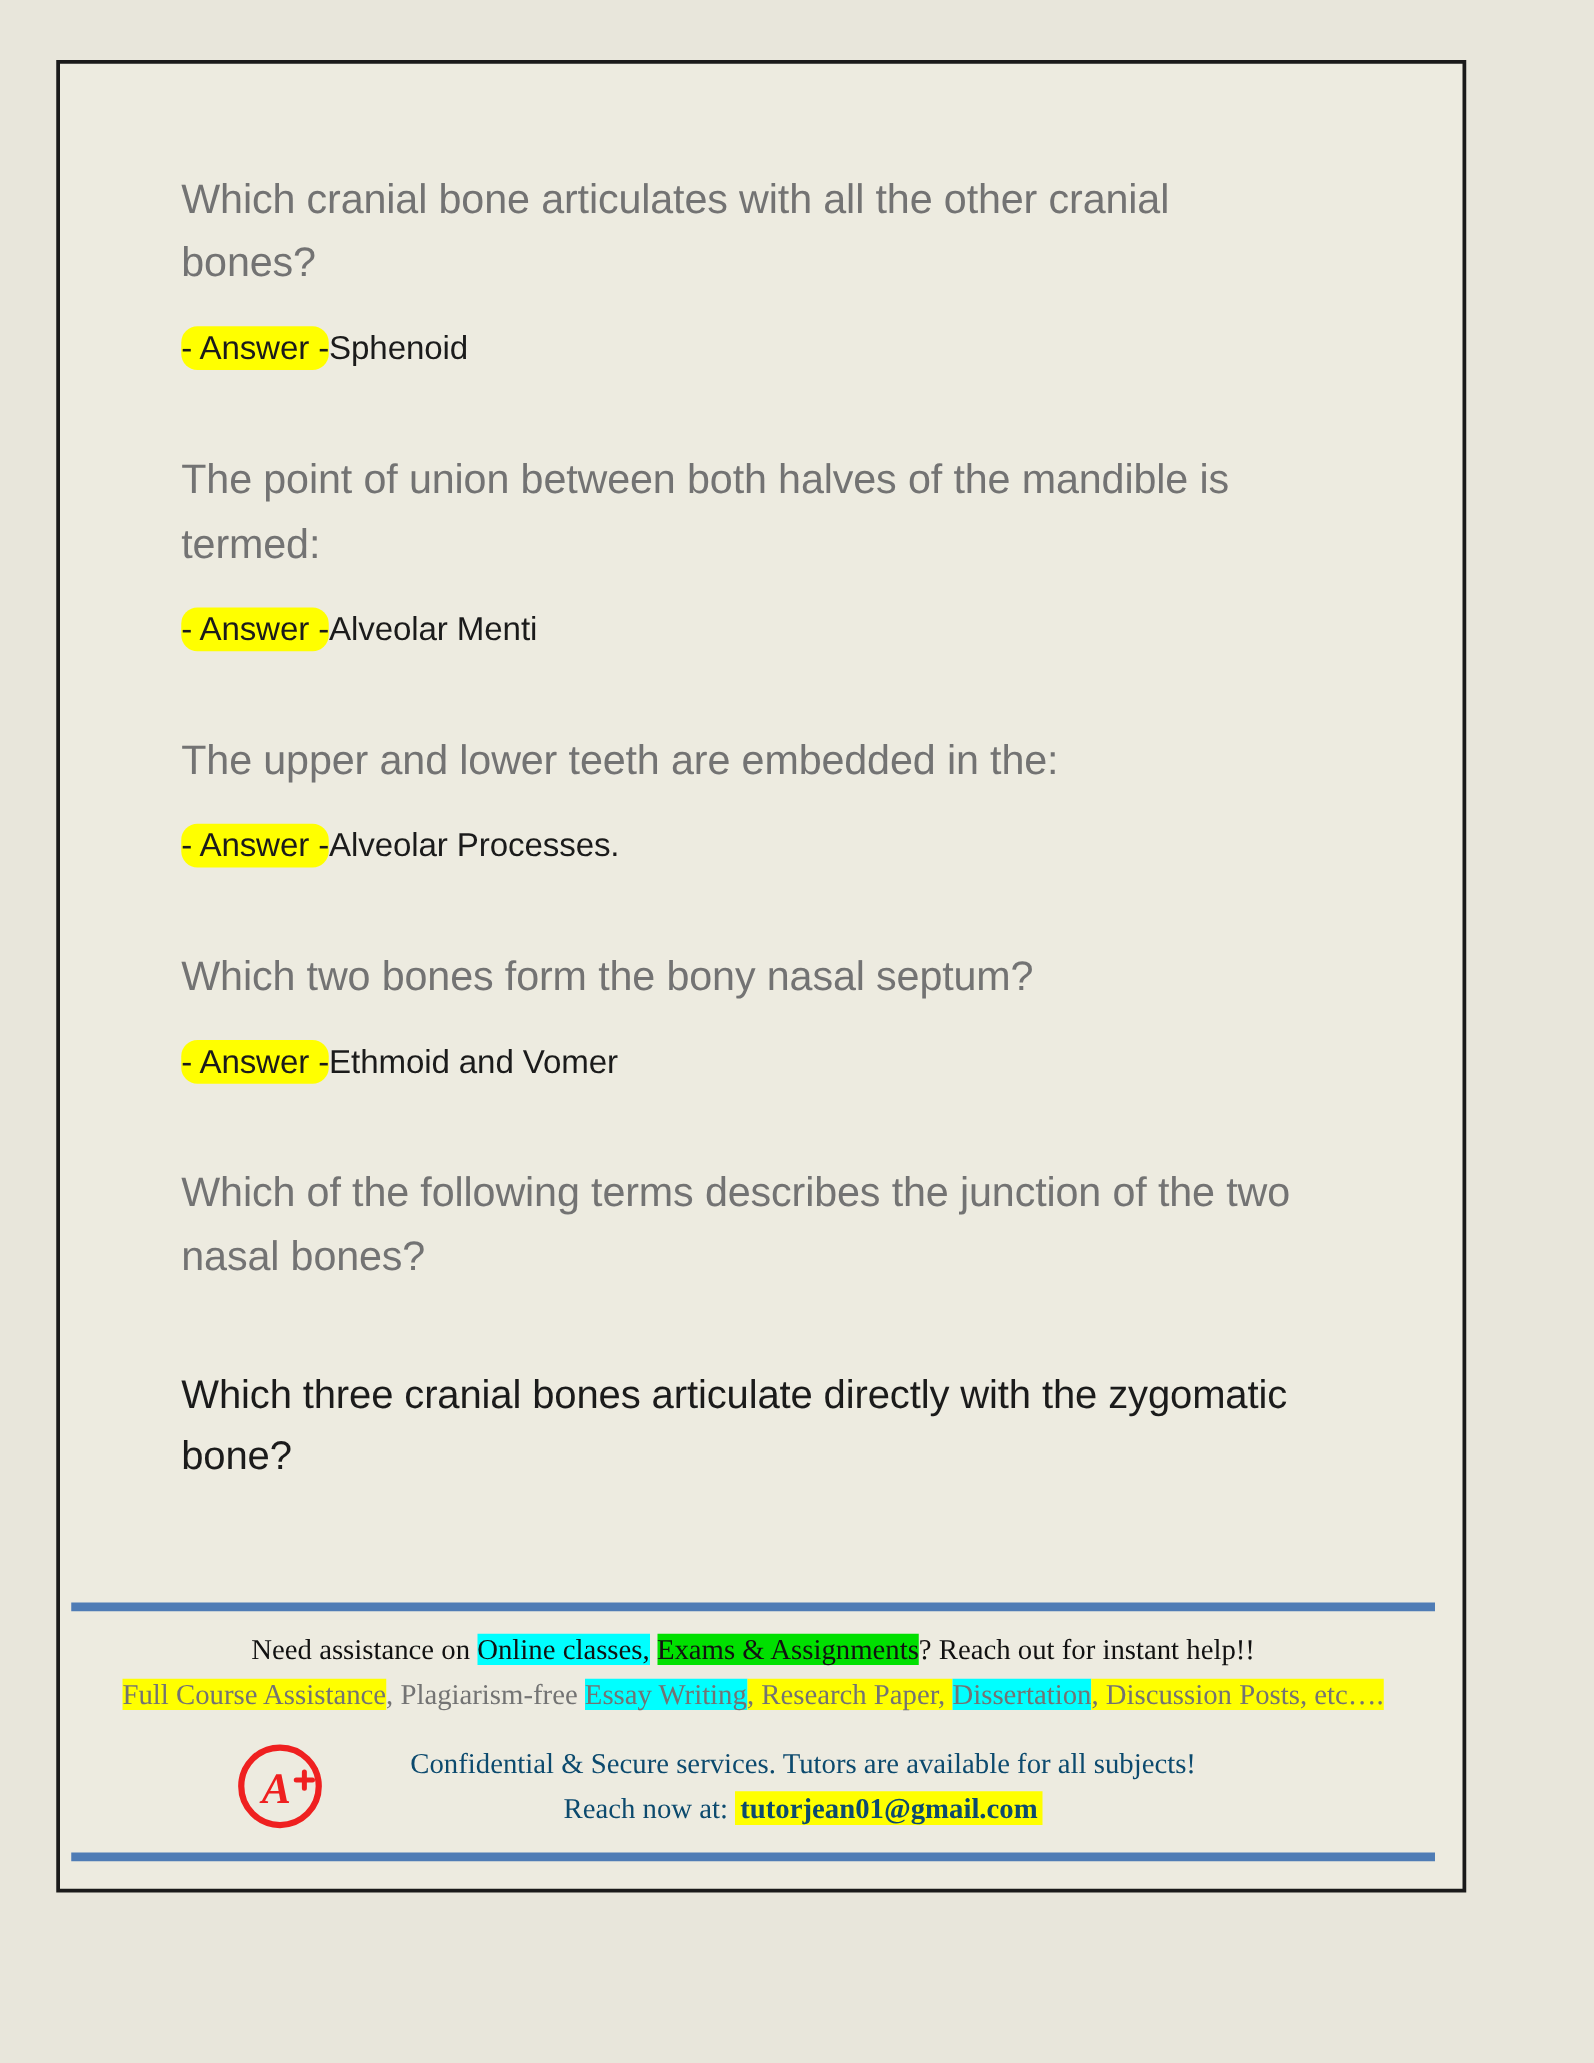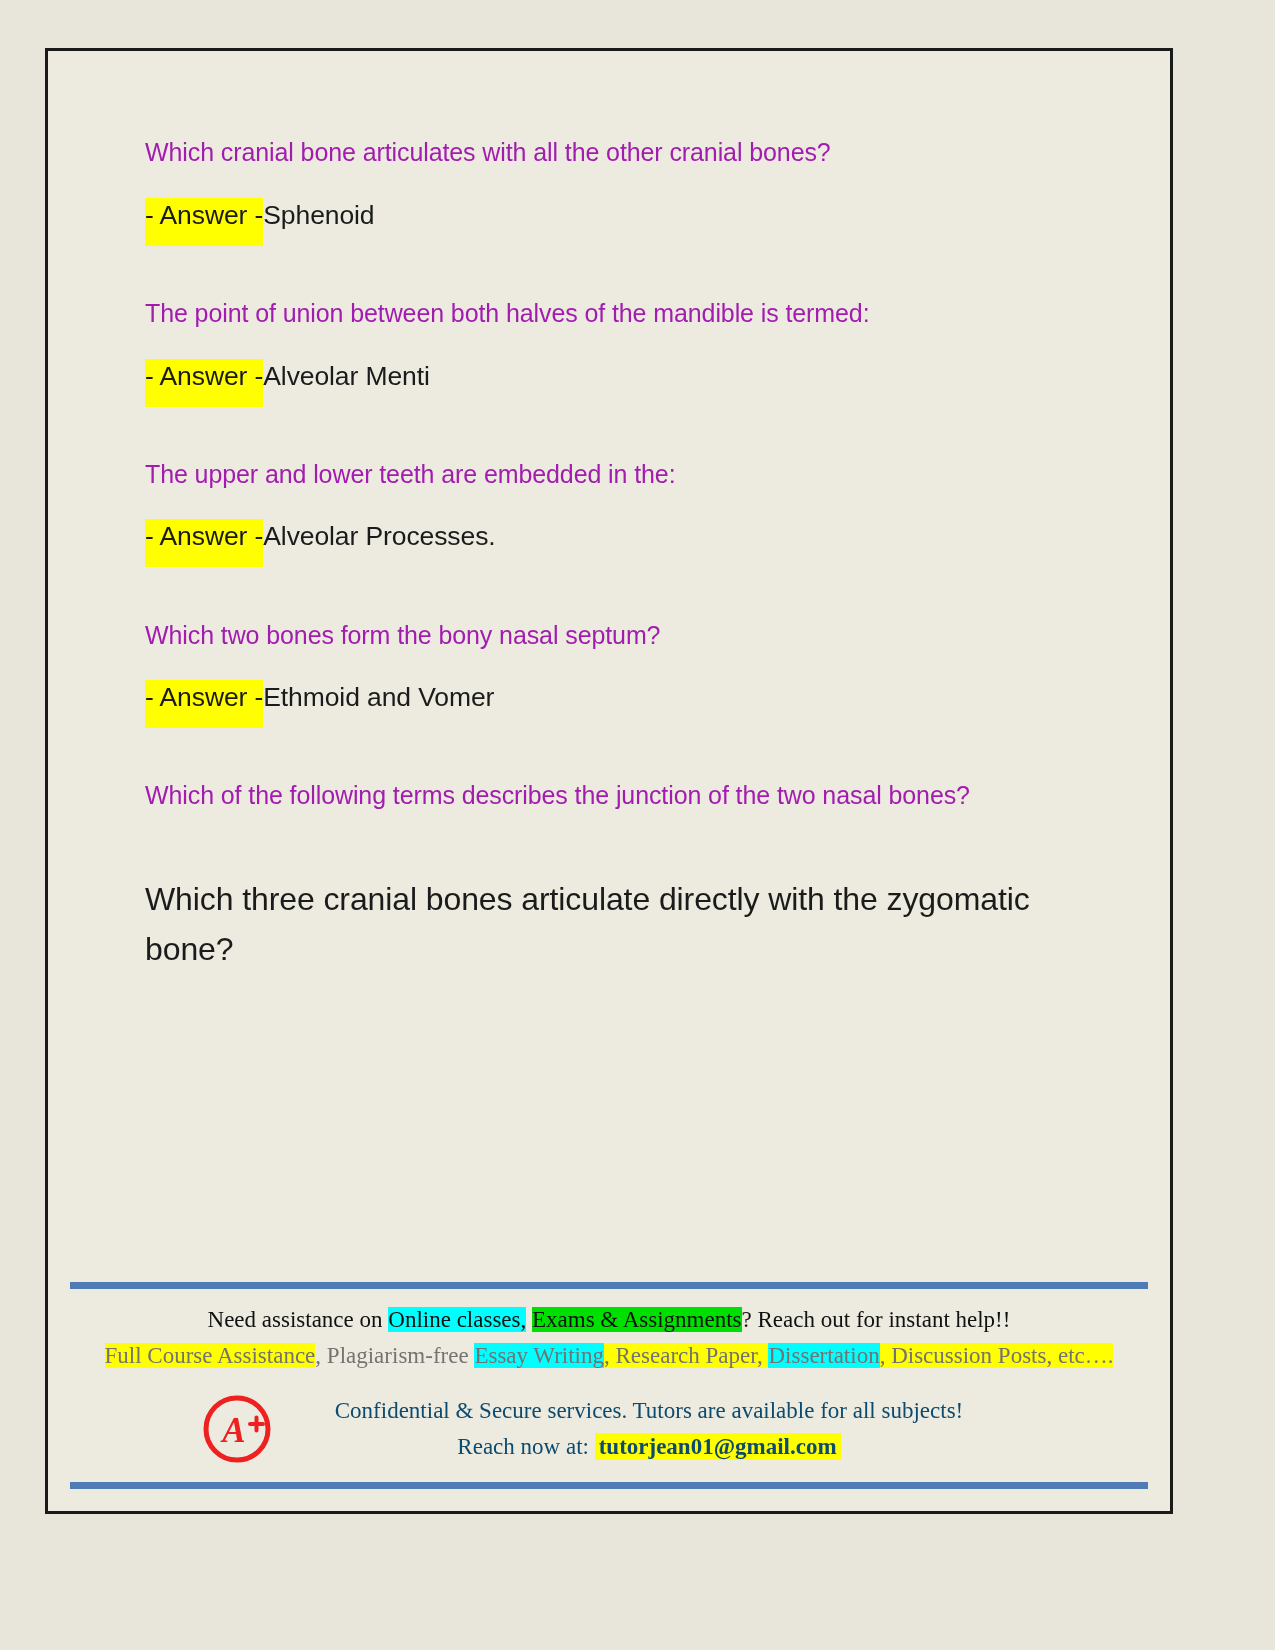--- a/index.html
+++ b/index.html
@@ -26,50 +26,51 @@
   .content {
     position: absolute;
     left: 97px;
     top: 82px;
     right: 50px;
   }
   .qa-block {
     margin-bottom: 60px;
   }
   .question {
-    font-size: 25px;
-    color: #a21caf;
+    font-size: 33px;
+    color: #737373;
     line-height: 1.55;
     letter-spacing: -0.1px;
     margin: 0 0 25px 0;
     max-width: 890px;
   }
   .answer {
     font-size: 26.5px;
     color: #1b1b1b;
     line-height: 1.4;
     letter-spacing: -0.1px;
     margin: 0;
   }
   .answer .hl-answer {
     background: #ffff00;
-    padding: 2px 0 16px 0;
+    padding: 2px 0 3px 0;
+    border-radius: 13px;
   }
   .last-question {
     font-size: 32px;
     color: #1b1b1b;
     line-height: 1.55;
     letter-spacing: -0.1px;
     margin: 0;
     max-width: 960px;
   }
   
   .footer {
     position: absolute;
-    left: 22px;
+    left: 9px;
     right: 22px;
     bottom: 22px;
   }
   .rule {
     height: 7px;
     background: #4f7cb5;
     width: 100%;
   }
   .rule-top { margin-bottom: 14px; }
   .rule-bottom { margin-top: 16px; }

